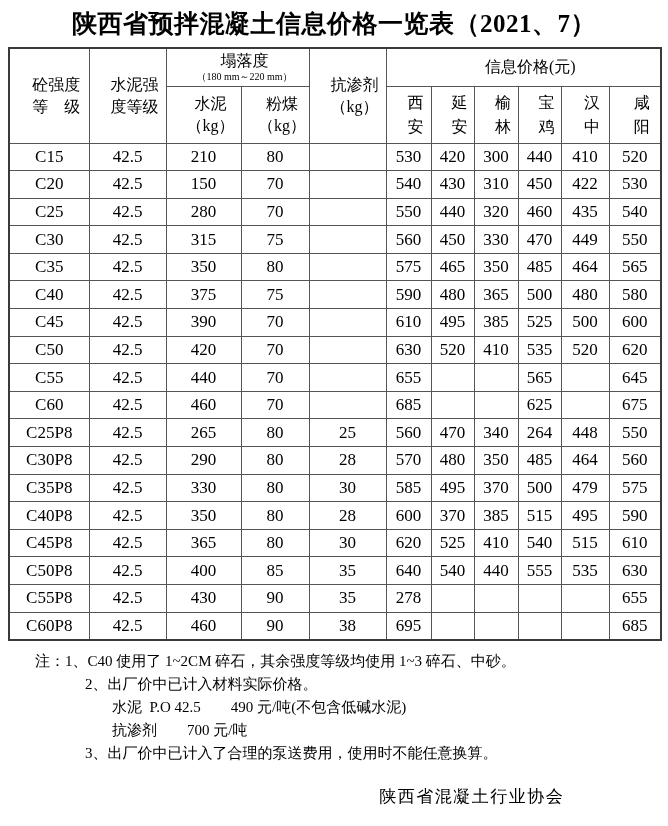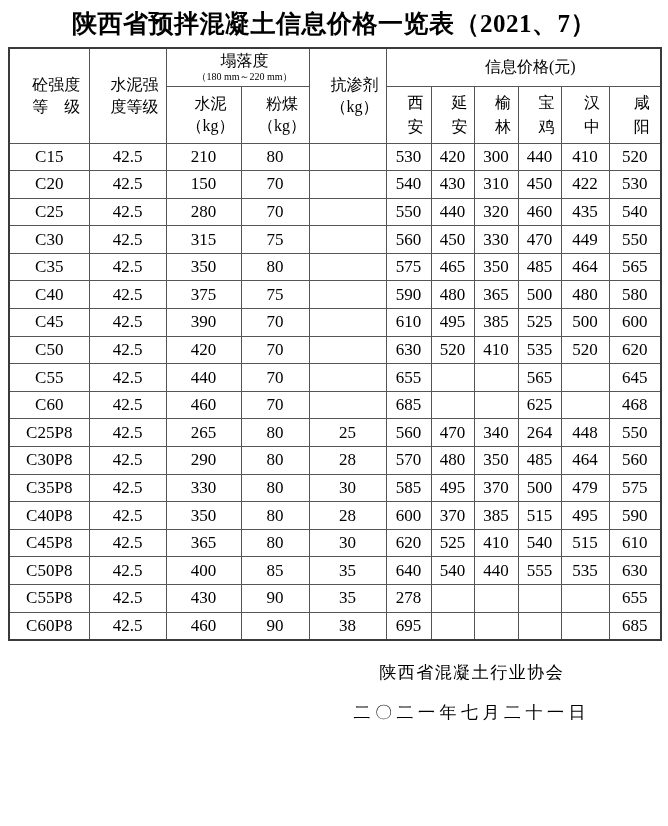--- a/index.html
+++ b/index.html
@@ -247,21 +247,21 @@
           <td>C60</td>
           <td>42.5</td>
           <td>460</td>
           <td>70</td>
           <td></td>
           <td>685</td>
           <td></td>
           <td></td>
           <td>625</td>
           <td></td>
-          <td>468</td>
+          <td>675</td>
         </tr>
         <tr>
           <td>C25P8</td>
           <td>42.5</td>
           <td>265</td>
           <td>80</td>
           <td>25</td>
           <td>560</td>
           <td>470</td>
           <td>340</td>
@@ -356,19 +356,26 @@
           <td>695</td>
           <td></td>
           <td></td>
           <td></td>
           <td></td>
           <td>685</td>
         </tr>
       </tbody>
   </table>
 
+  <div class="notes">
+    <div class="note-line ind-1">注：1、C40 使用了 1~2CM 碎石，其余强度等级均使用 1~3 碎石、中砂。</div>
+    <div class="note-line ind-2">2、出厂价中已计入材料实际价格。</div>
+    <div class="note-line ind-3">水泥  P.O 42.5　　490 元/吨(不包含低碱水泥)</div>
+    <div class="note-line ind-3">抗渗剂　　700 元/吨</div>
+    <div class="note-line ind-2">3、出厂价中已计入了合理的泵送费用，使用时不能任意换算。</div>
+  </div>
 
   <div class="doc-footer">
     <div class="footer-org">陕西省混凝土行业协会</div>
     <div class="footer-date">二〇二一年七月二十一日</div>
   </div>
 
 </div>
 
 </body></html>

